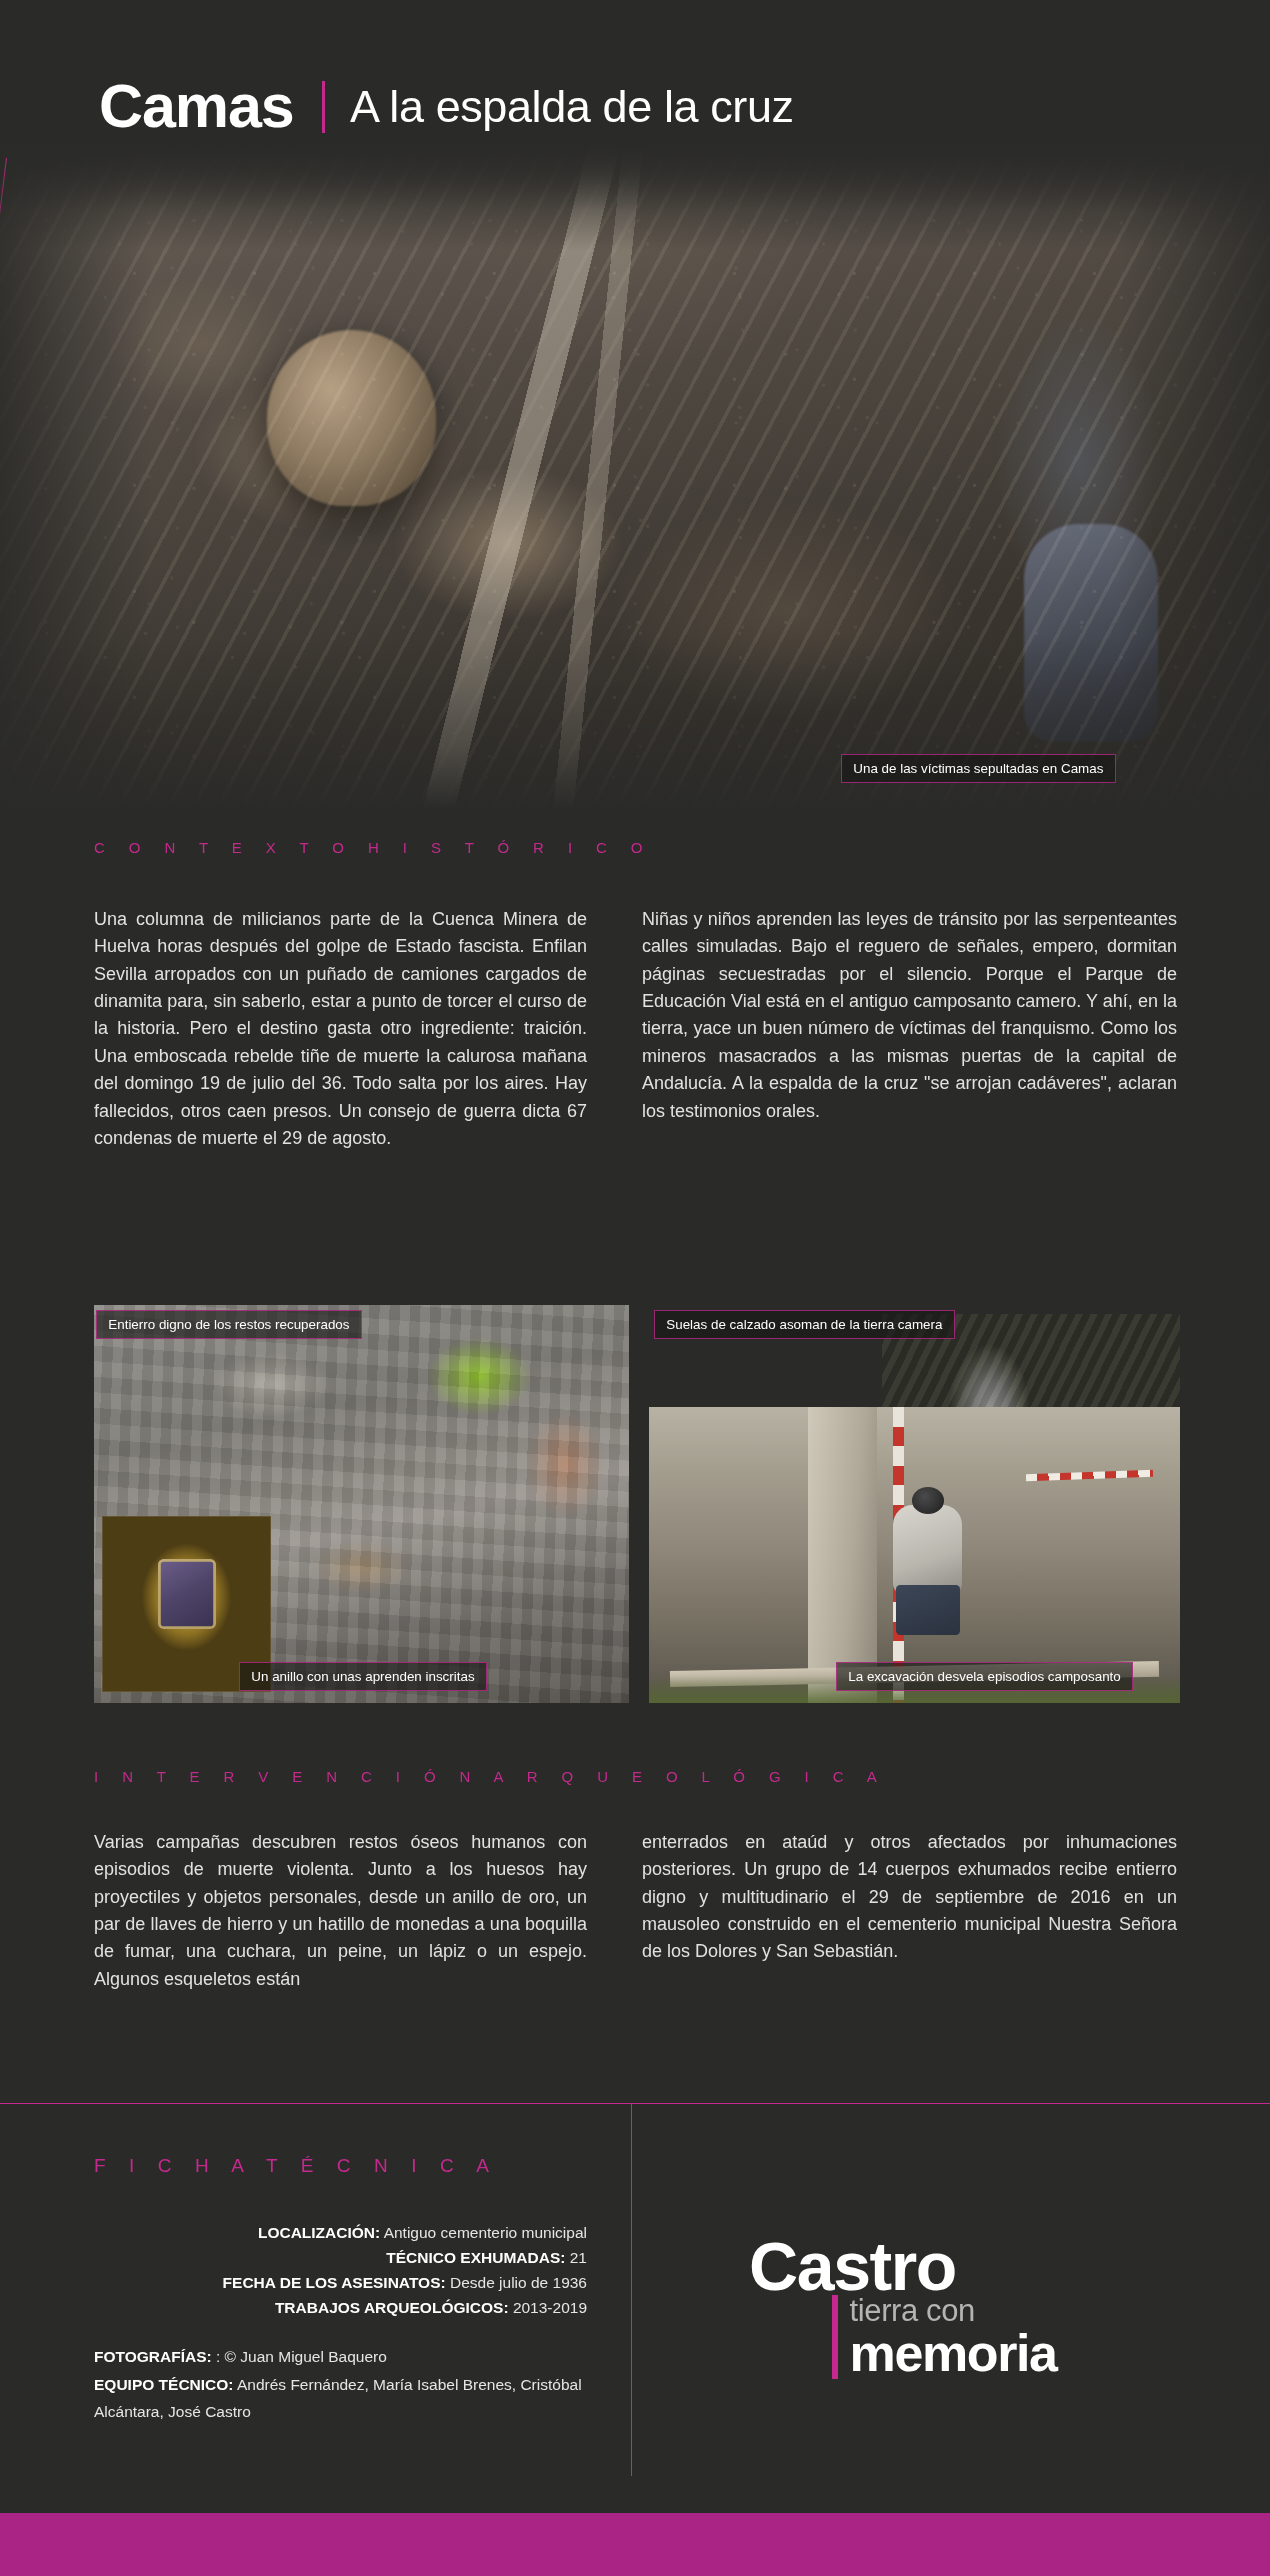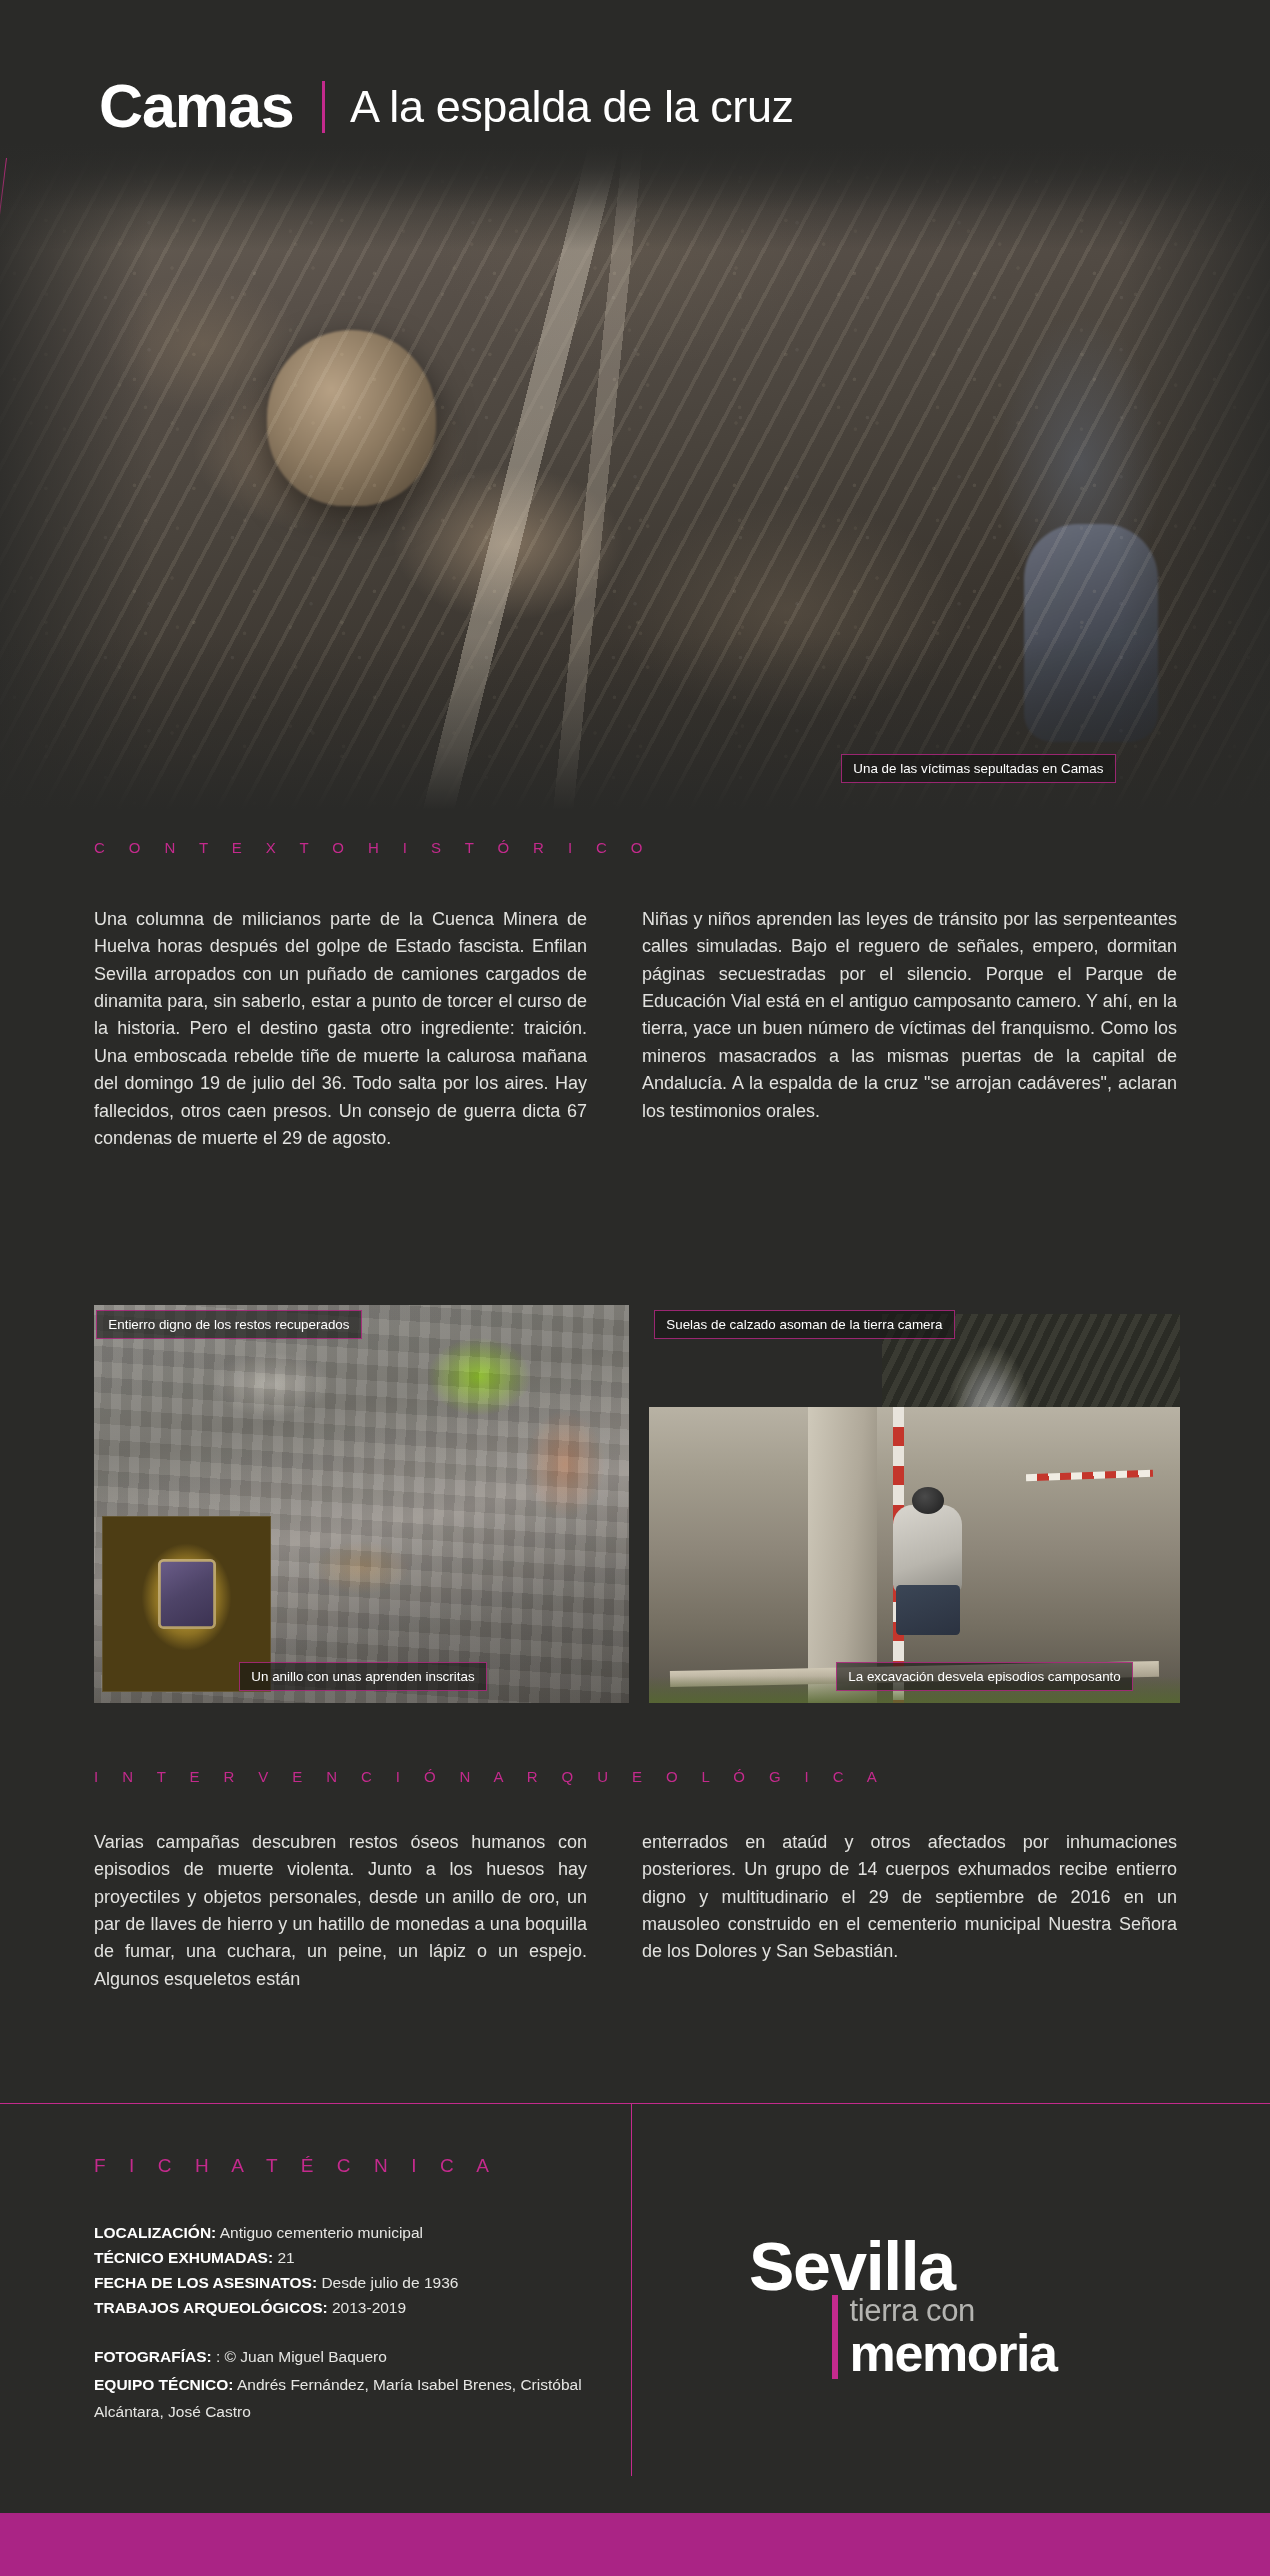--- a/index.html
+++ b/index.html
@@ -360,21 +360,21 @@
   <div class="col" style="left:94px; top:1829px; width:493px;">Varias campañas descubren restos óseos humanos con episodios de muerte violenta. Junto a los huesos hay proyectiles y objetos personales, desde un anillo de oro, un par de llaves de hierro y un hatillo de monedas a una boquilla de fumar, una cuchara, un peine, un lápiz o un espejo. Algunos esqueletos están</div>
 
   <div class="col" style="left:642px; top:1829px; width:535px;">enterrados en ataúd y otros afectados por inhumaciones posteriores. Un grupo de 14 cuerpos exhumados recibe entierro digno y multitudinario el 29 de septiembre de 2016 en un mausoleo construido en el cementerio municipal Nuestra Señora de los Dolores y San Sebastián.</div>
 
   <div class="footer">
     <div class="footer-split"></div>
   </div>
 
   <div class="sec-head" style="left:94px; top:2155px; font-size:19px; letter-spacing:9.1px;">F I C H A   T É C N I C A</div>
 
-  <div style="position:absolute; left:94px; top:2220px; width:493px;">
+  <div style="position:absolute; left:94px; top:2220px; width:493px;text-align:right;">
     <div class="ficha-line">
       <b>LOCALIZACIÓN:</b>
       <span>Antiguo cementerio municipal</span>
     </div>
     <div class="ficha-line">
       <b>TÉCNICO EXHUMADAS:</b>
       <span>21</span>
     </div>
     <div class="ficha-line">
       <b>FECHA DE LOS ASESINATOS:</b>
@@ -391,21 +391,21 @@
       <b>FOTOGRAFÍAS:</b>
       <span>: © Juan Miguel Baquero</span>
     </div>
     <div class="ficha-line" style="line-height:1.78;">
       <b>EQUIPO TÉCNICO:</b>
       <span>Andrés Fernández, María Isabel Brenes, Cristóbal Alcántara, José Castro</span>
     </div>
   </div>
 
   <div class="logo">
-    <div class="logo-top">Sevilla</div>
+    <div class="logo-top">Castro</div>
     <div class="logo-bottom">
       <div class="logo-bar"></div>
       <div class="logo-words">
         <div class="logo-tier">tierra con</div>
         <div class="logo-mem">memoria</div>
       </div>
     </div>
   </div>
 
   <div class="bottombar"></div>

